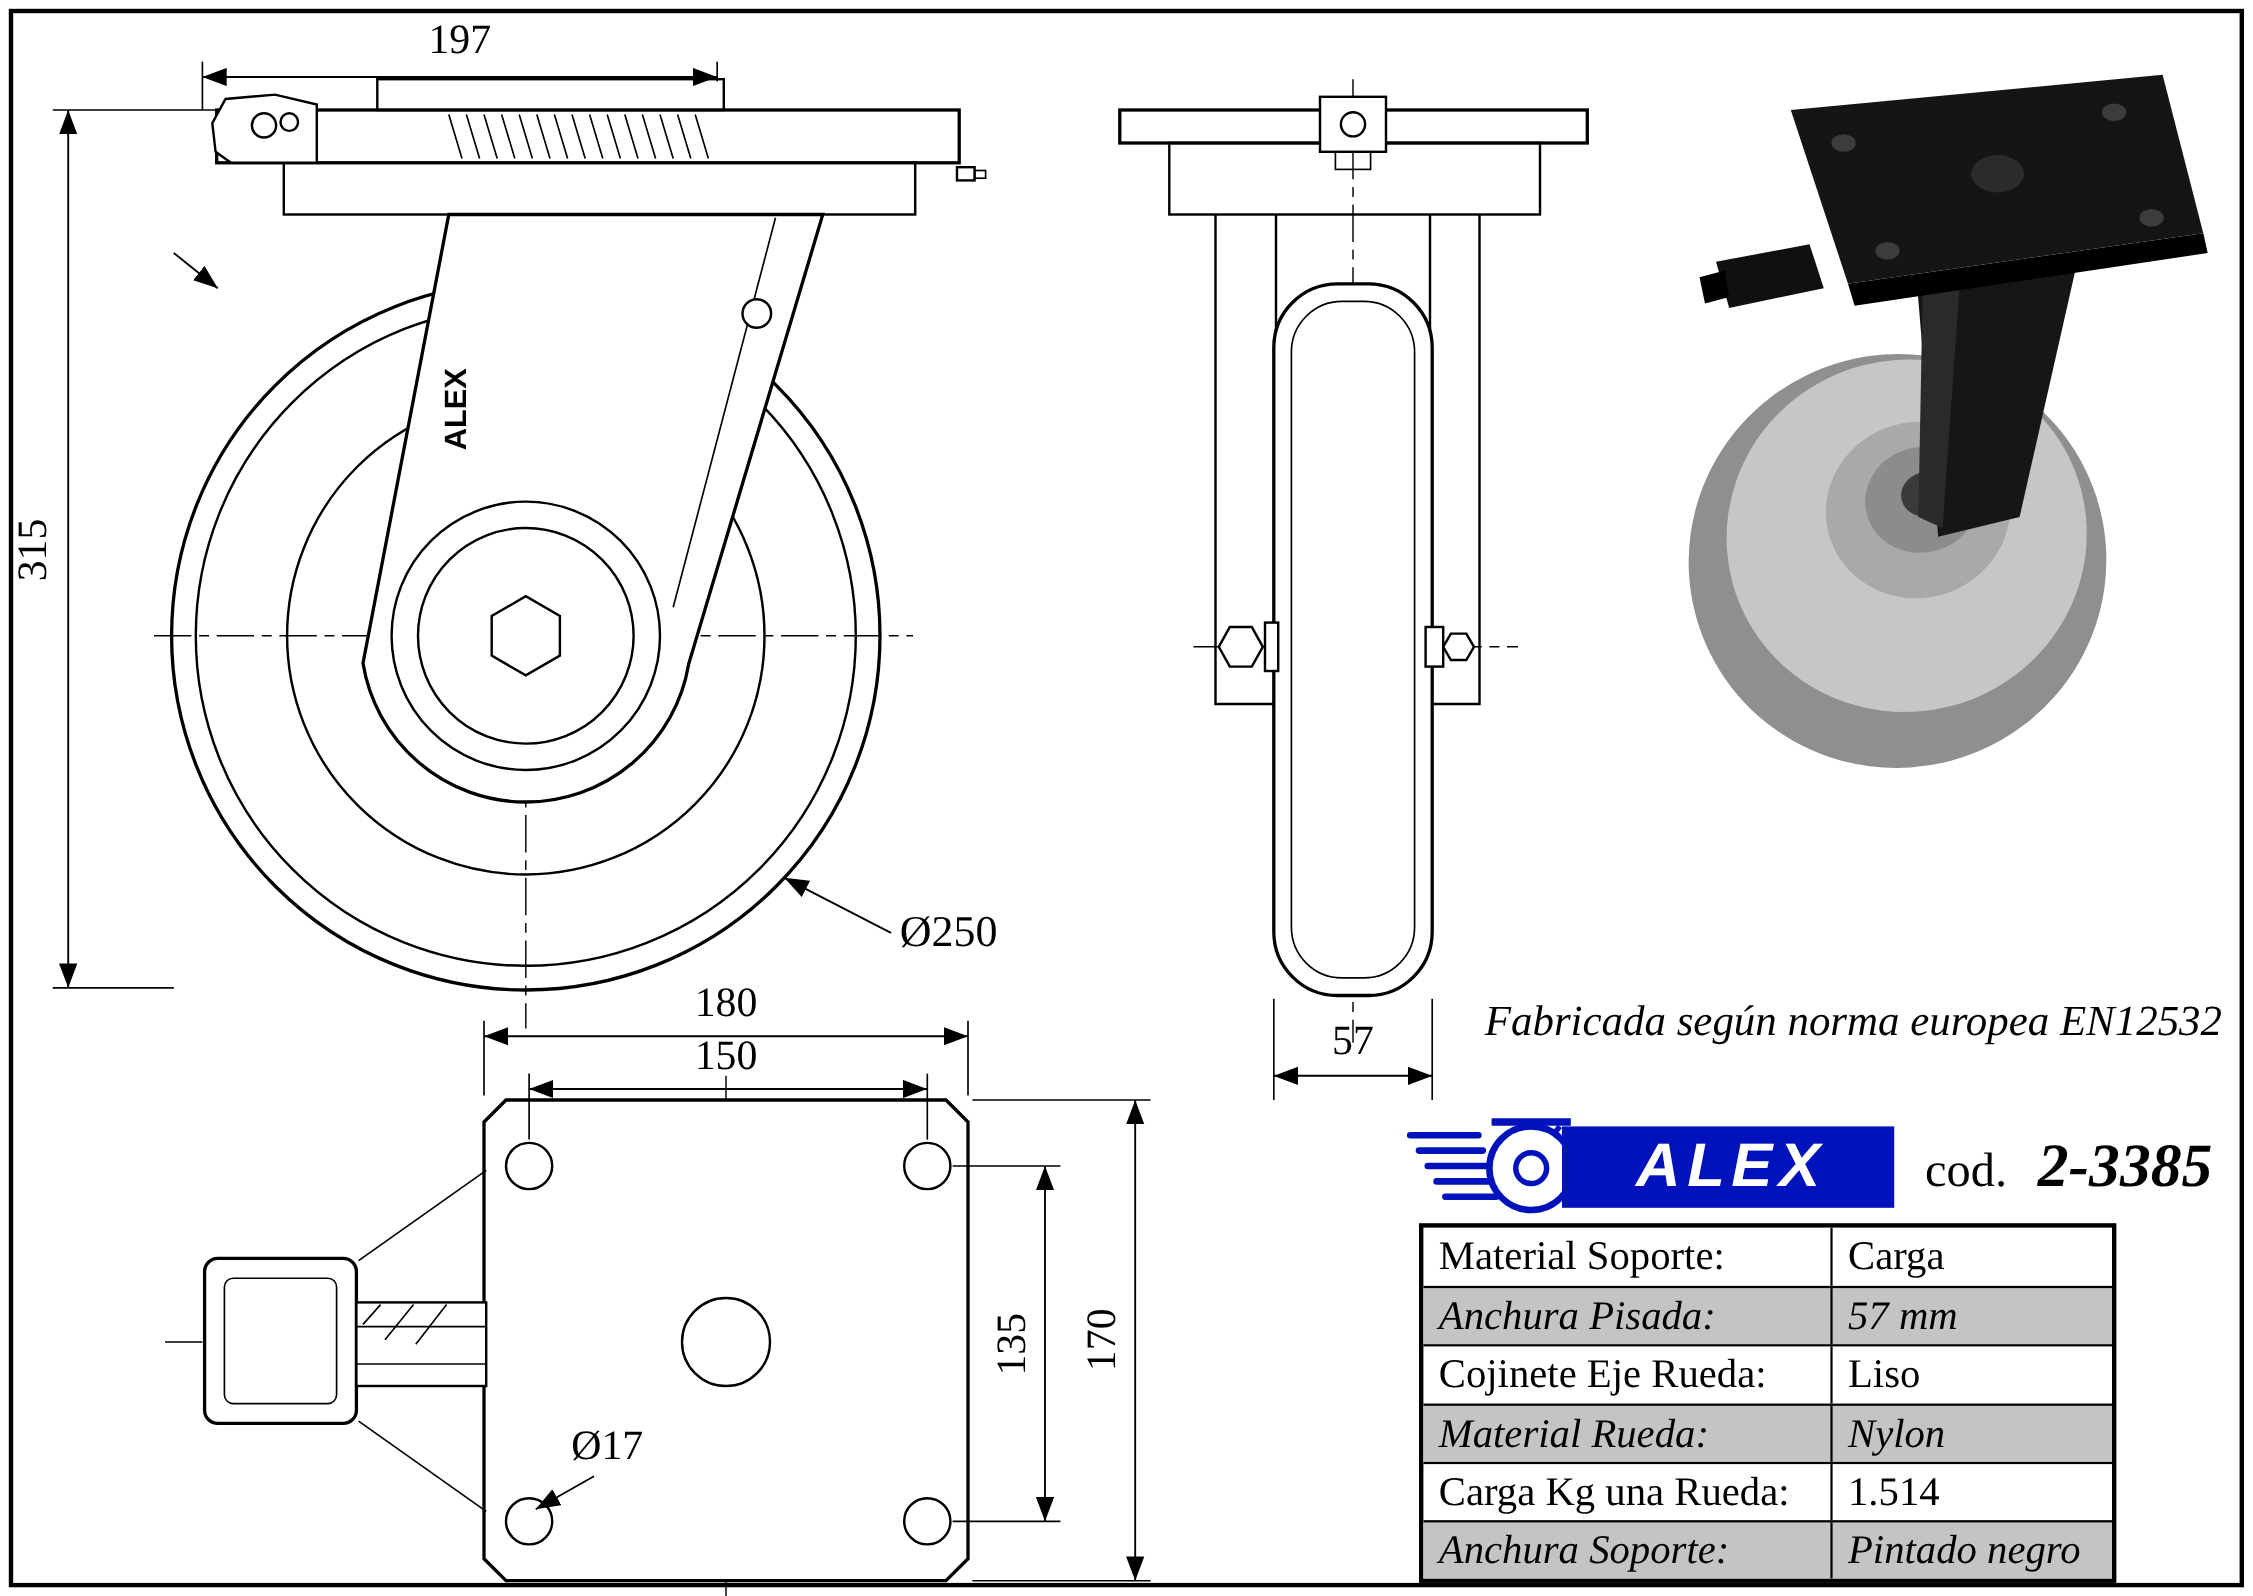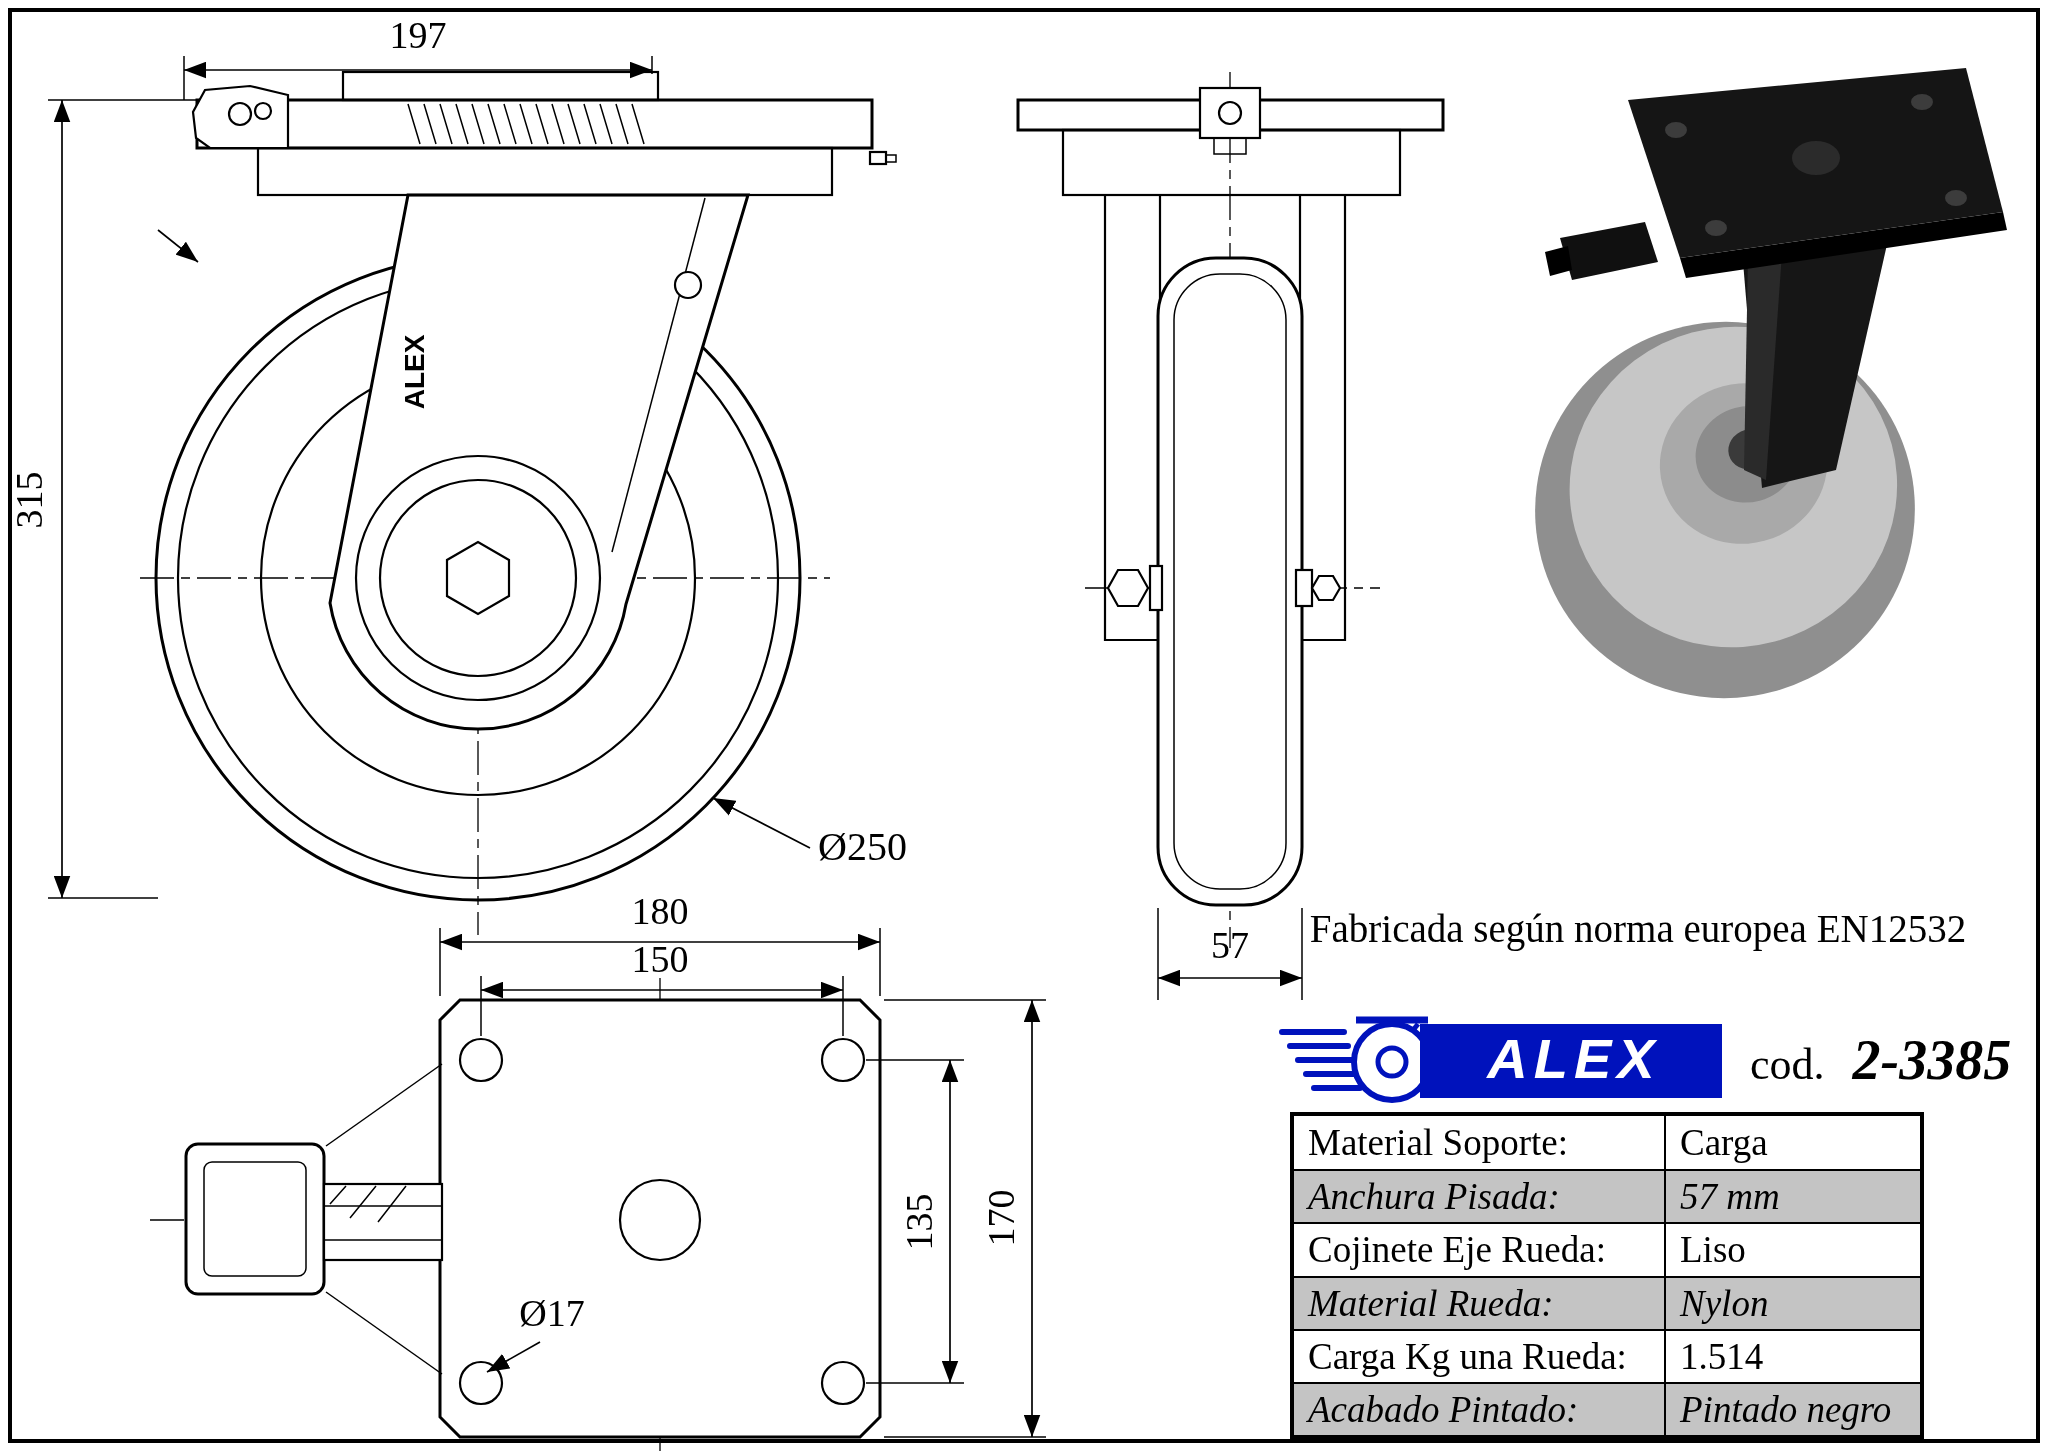--- a/index.html
+++ b/index.html
@@ -17,22 +17,22 @@
   .thin { fill:none; stroke:#000; stroke-width:1.5; }
   .dim  { fill:none; stroke:#000; stroke-width:1.7; }
   .cl   { fill:none; stroke:#000; stroke-width:1.3; stroke-dasharray:34 7 9 7; }
   .dimtxt   { font:38px "Liberation Serif",serif; fill:#000; text-anchor:middle; }
   .dimtxt-s { font:40px "Liberation Serif",serif; fill:#000; text-anchor:start; }
   .stamp    { font:700 28px "Liberation Sans",sans-serif; fill:#000; text-anchor:middle; }
   .logotxt  { font:italic 700 56px "Liberation Sans",sans-serif; fill:#fff;
               text-anchor:middle; letter-spacing:6px; }
 
   
-  .note { position:absolute; left:1256px; top:906px; width:764px; text-align:center;
-          font-size:39px; color:#000; }
+  .note { position:absolute; left:1256px; top:906px; width:764px; text-align:right;
+          font-style:italic; font-size:39px; color:#000; }
   .code-line { position:absolute; left:1750px; top:1028px; display:flex;
                align-items:baseline; gap:28px; }
   .code-label { font-size:44px; color:#000; }
   .code-value { font-size:56px; font-weight:700; font-style:italic; color:#000; }
 
   .spec-table { position:absolute; left:1290px; top:1112px; width:634px; height:327px;
                 border:4px solid #000; display:grid; grid-template-rows:repeat(6,1fr);
                 background:#fff; box-sizing:border-box; }
   .spec-row { display:grid; grid-template-columns:370px 1fr; border-top:2px solid #000;
               box-sizing:border-box; }
@@ -248,20 +248,20 @@
   </div>
   <div class="spec-row alt">
     <div class="spec-cell label">Material Rueda:</div>
     <div class="spec-cell">Nylon</div>
   </div>
   <div class="spec-row">
     <div class="spec-cell label">Carga Kg una Rueda:</div>
     <div class="spec-cell">1.514</div>
   </div>
   <div class="spec-row alt">
-    <div class="spec-cell label">Acabado Pintado:</div>
+    <div class="spec-cell label">Anchura Soporte:</div>
     <div class="spec-cell">Pintado negro</div>
   </div>
 </div>
 
 <div class="frame"></div>
 
 </div>
 
 </body></html>

